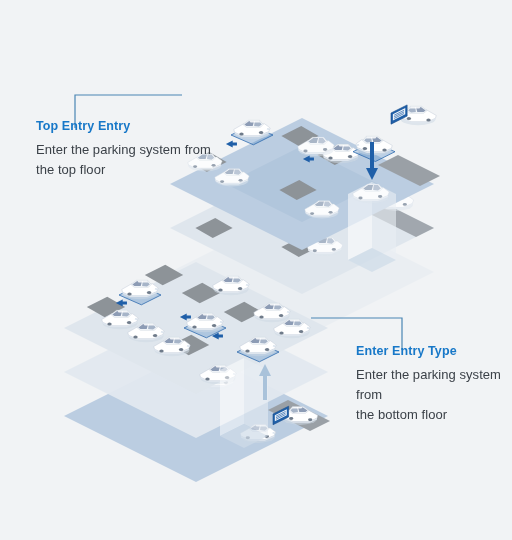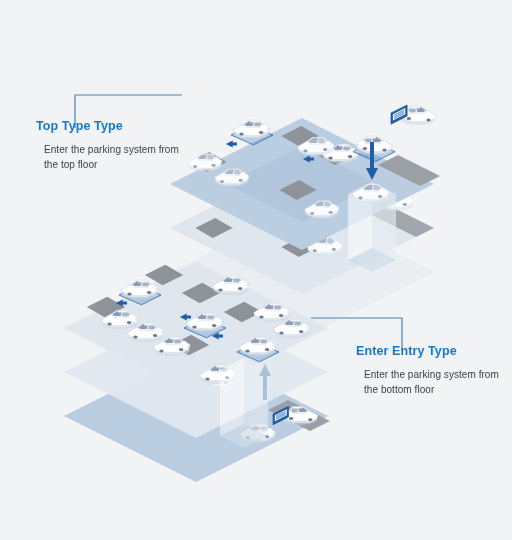--- a/index.html
+++ b/index.html
@@ -34,23 +34,23 @@
     color: #1878c8;
     font-size: 12.5px;
     font-weight: bold;
     letter-spacing: 0.1px;
     white-space: nowrap;
     margin: 0 0 6px 0;
     line-height: 1.1;
   }
   .callout-desc {
     color: #3b4148;
-    font-size: 10px;
+    font-size: 13px;
     line-height: 1.55;
-    margin: 8px;
+    margin: 0;
     white-space: pre-line;
     letter-spacing: 0.05px;
   }
   #callout-top {
     left: 36px;
     top: 120px;
   }
   #callout-bottom {
     left: 356px;
     top: 345px;
@@ -361,21 +361,21 @@
         <path d="M 259,376 L 271,376 L 265,364 Z" fill="#a9c2da"></path>
       </g>
     </g>
 
     <polyline points="75,128 75,95 182,95" fill="none" stroke="#4a86b4" stroke-width="1.2"></polyline>
 
     <polyline points="402,350 402,318 311,318" fill="none" stroke="#4a86b4" stroke-width="1.2"></polyline>
   </svg>
 
   <div class="callout" id="callout-top">
-    <div class="callout-title">Top Type Type</div>
+    <div class="callout-title">Top Entry Entry</div>
     <div class="callout-desc">Enter the parking system from
 the top floor</div>
   </div>
 
   <div class="callout" id="callout-bottom">
     <div class="callout-title">Enter Entry Type</div>
     <div class="callout-desc">Enter the parking system from
 the bottom floor</div>
   </div>
 

